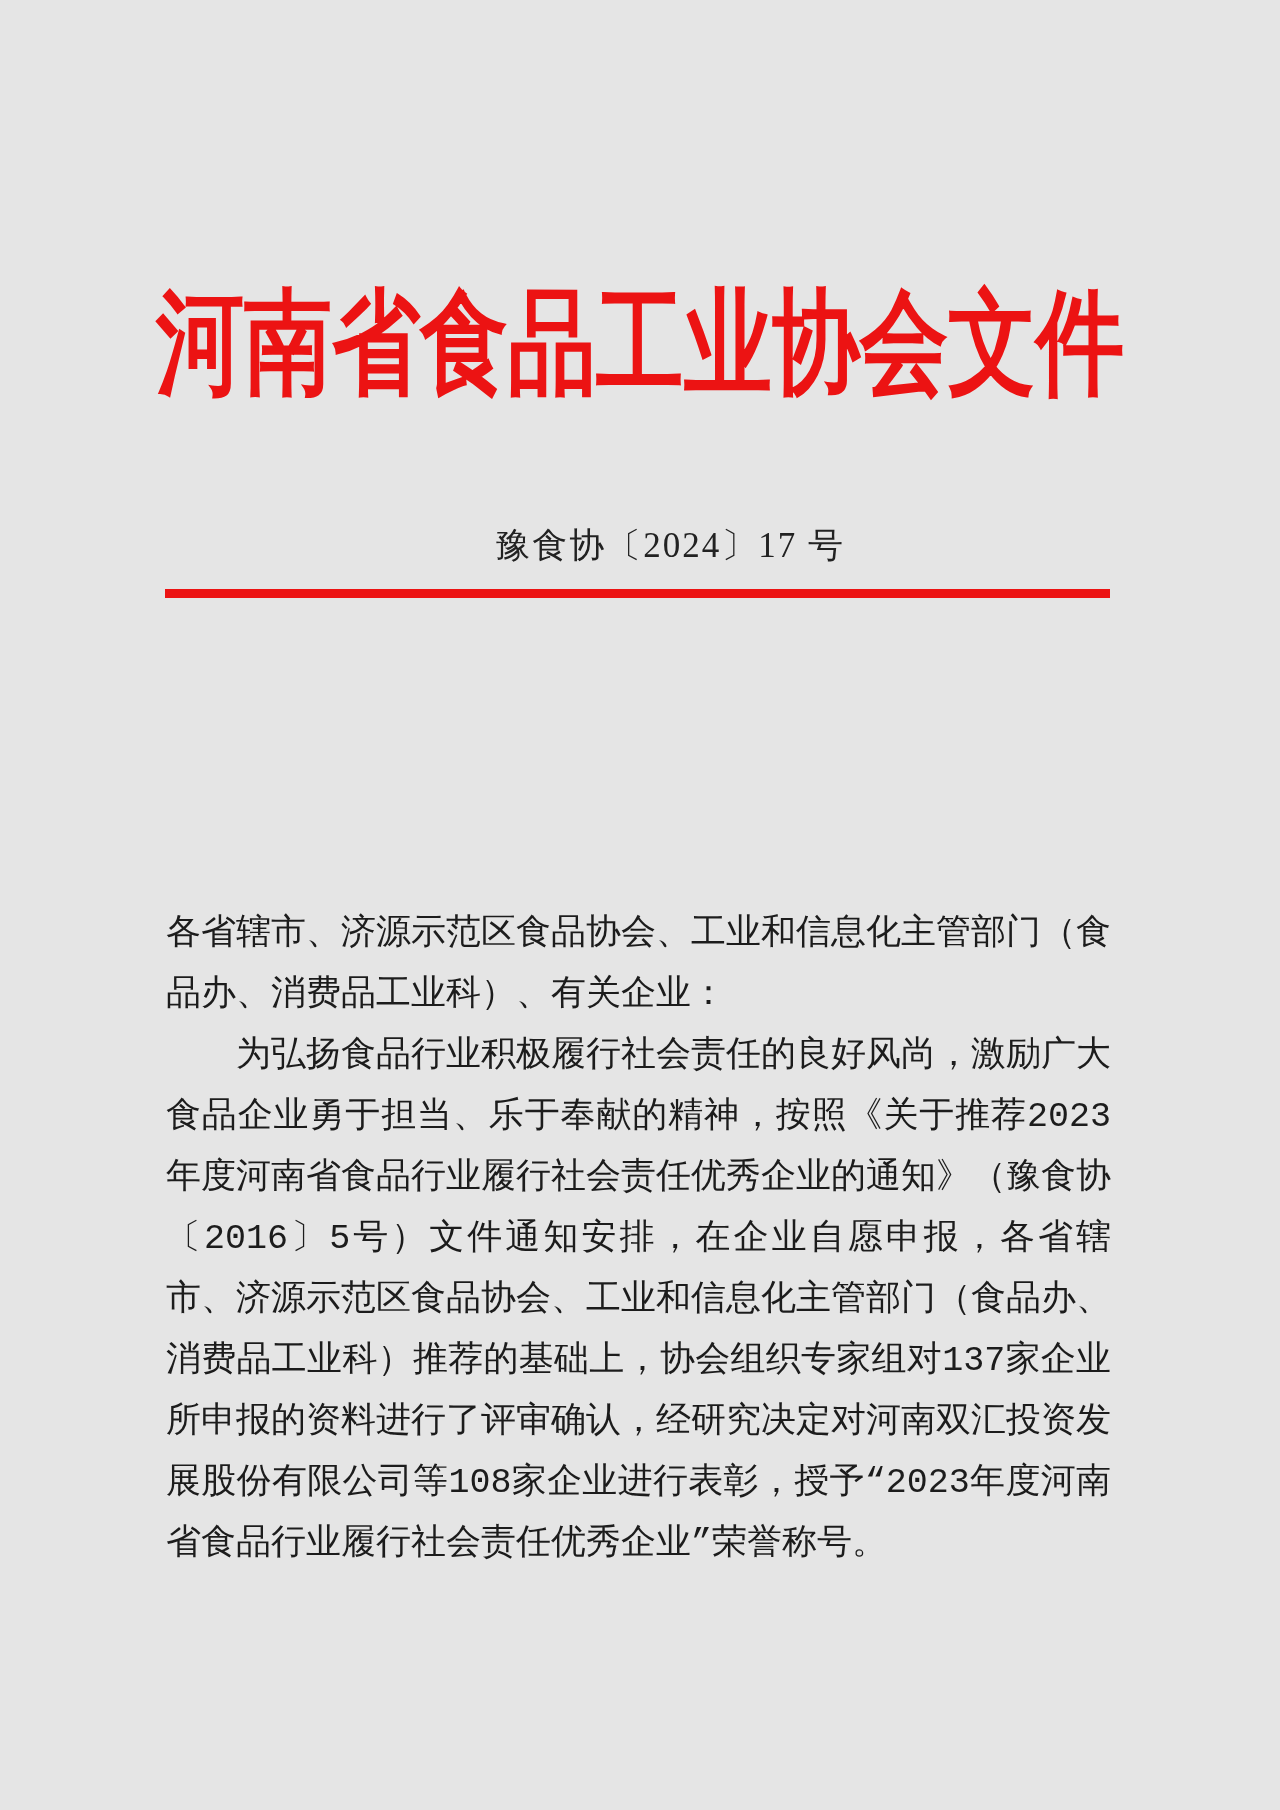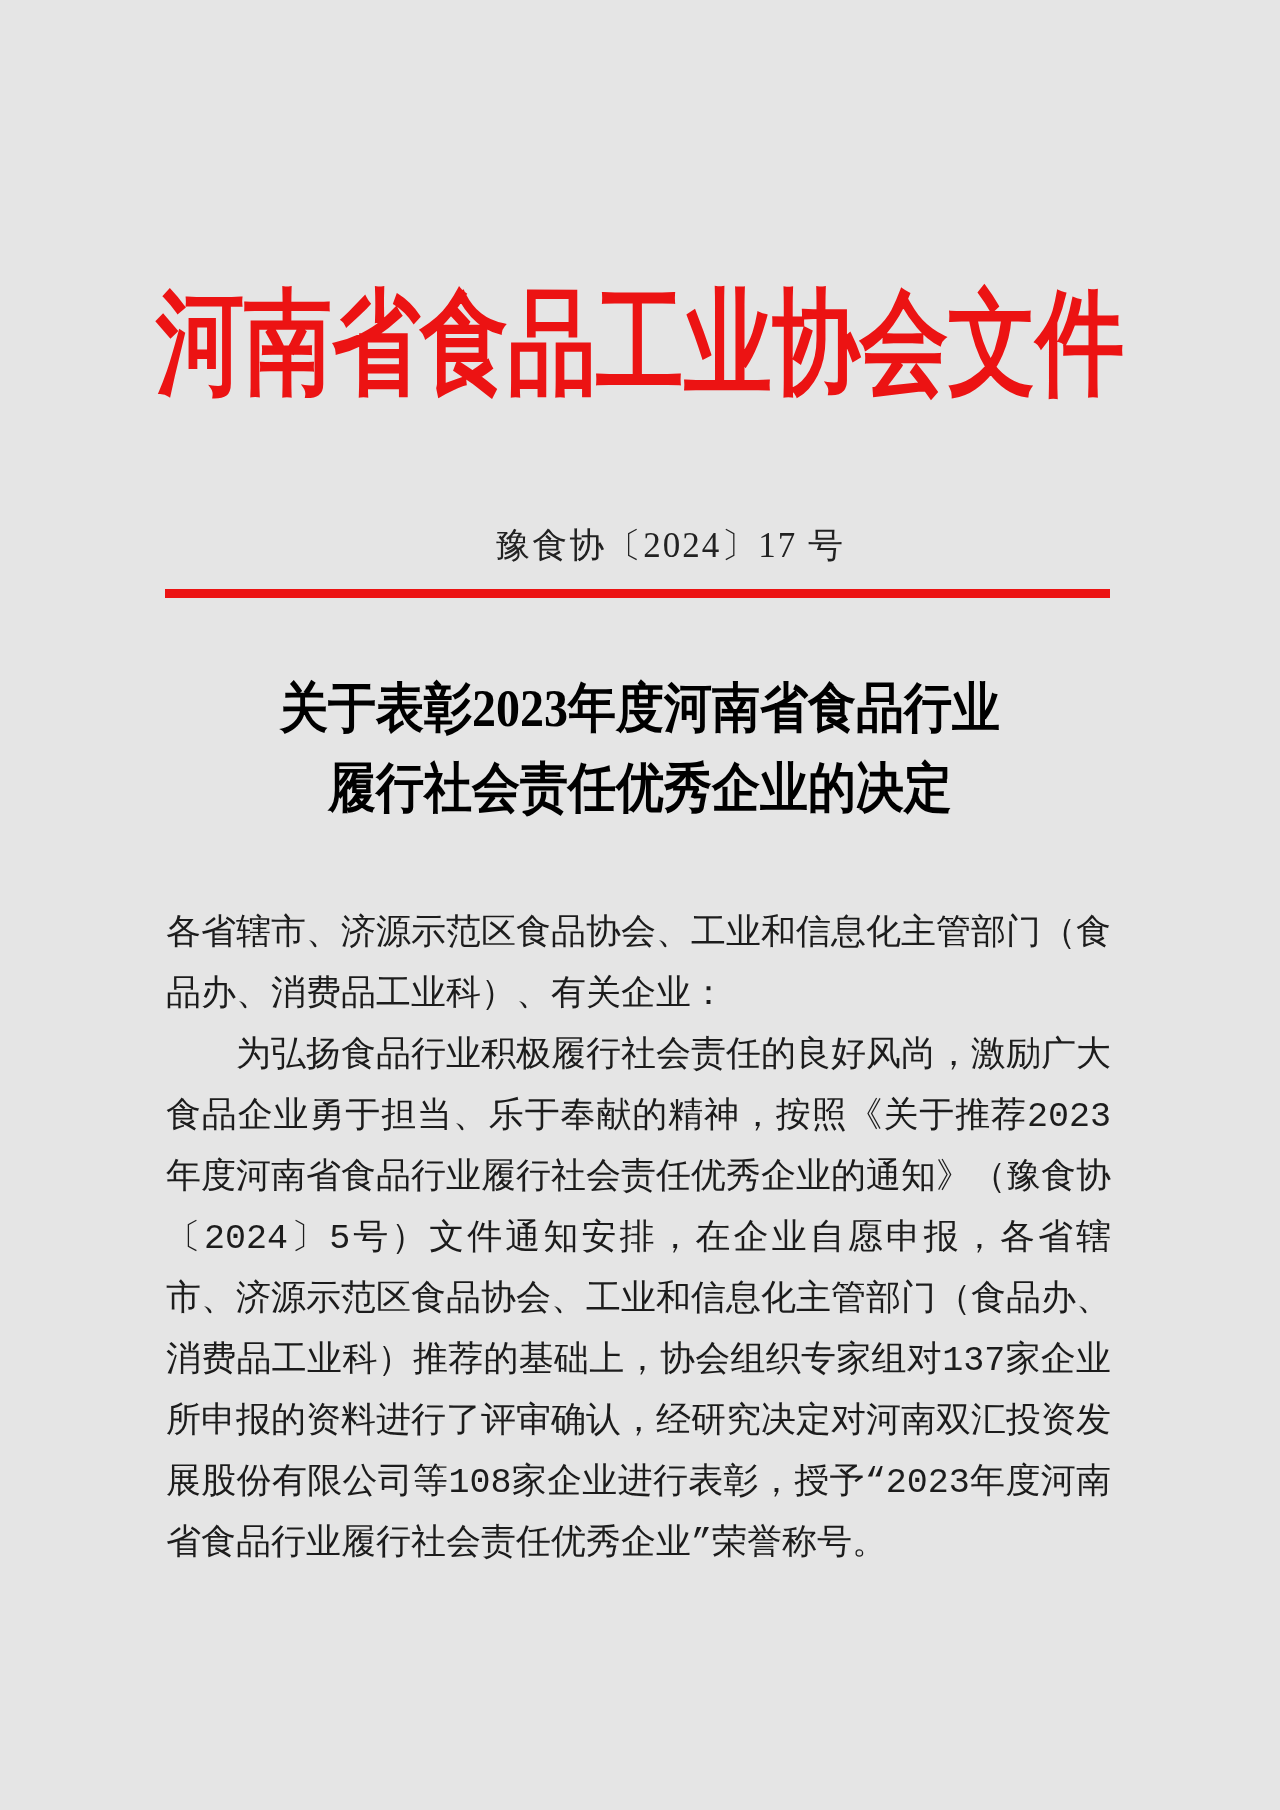--- a/index.html
+++ b/index.html
@@ -112,23 +112,19 @@
 <div class="page">
 
   <div class="letterhead">
     <span class="stretch">河南省食品工业协会文件</span>
   </div>
 
   <div class="doc-number">豫食协〔2024〕17 号</div>
 
   <div class="red-rule"></div>
 
-  <h1 class="doc-title">
-    <span class="title-line">关于表彰2023年度河南省食品行业</span>
-    <span class="title-line">履行社会责任优秀企业的决定</span>
-  </h1>
 
   <div class="doc-body">
     <p>各省辖市、济源示范区食品协会、工业和信息化主管部门（食品办、消费品工业科）、有关企业：</p>
-    <p class="indent">为弘扬食品行业积极履行社会责任的良好风尚，激励广大食品企业勇于担当、乐于奉献的精神，按照《关于推荐2023年度河南省食品行业履行社会责任优秀企业的通知》（豫食协〔2024〕5号）文件通知安排，在企业自愿申报，各省辖市、济源示范区食品协会、工业和信息化主管部门（食品办、消费品工业科）推荐的基础上，协会组织专家组对137家企业所申报的资料进行了评审确认，经研究决定对河南双汇投资发展股份有限公司等108家企业进行表彰，授予“2023年度河南省食品行业履行社会责任优秀企业”荣誉称号。</p>
+    <p class="indent">为弘扬食品行业积极履行社会责任的良好风尚，激励广大食品企业勇于担当、乐于奉献的精神，按照《关于推荐2023年度河南省食品行业履行社会责任优秀企业的通知》（豫食协〔2016〕5号）文件通知安排，在企业自愿申报，各省辖市、济源示范区食品协会、工业和信息化主管部门（食品办、消费品工业科）推荐的基础上，协会组织专家组对137家企业所申报的资料进行了评审确认，经研究决定对河南双汇投资发展股份有限公司等108家企业进行表彰，授予“2023年度河南省食品行业履行社会责任优秀企业”荣誉称号。</p>
   </div>
 
 </div>
 
 </body></html>

